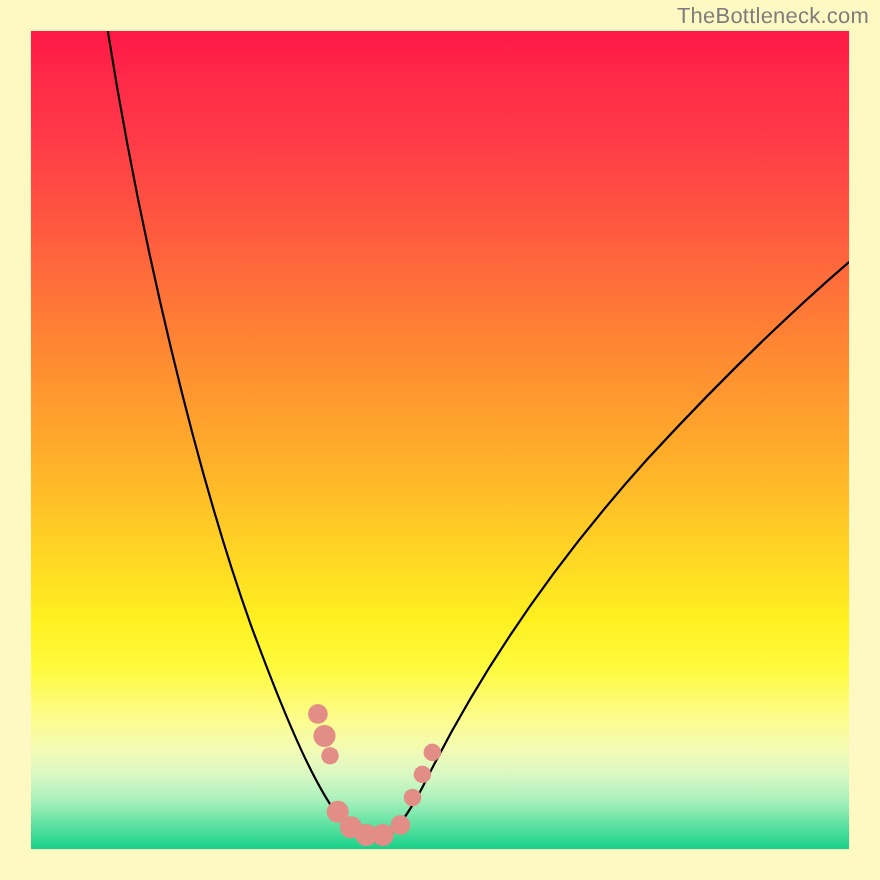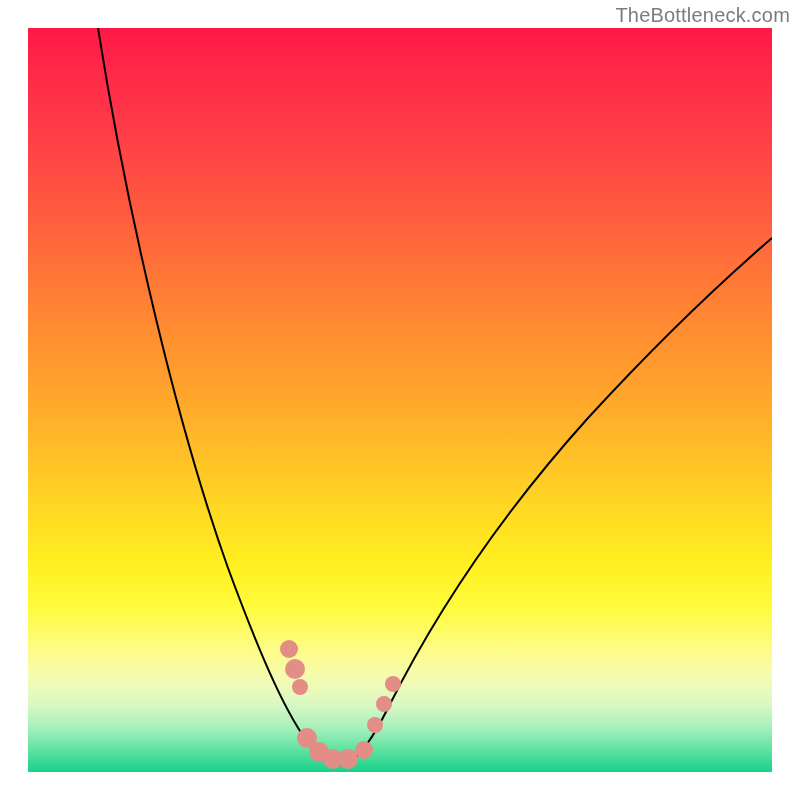--- a/index.html
+++ b/index.html
@@ -10,21 +10,21 @@
     background: #000;
     overflow: hidden;
     font-family: Arial, Helvetica, sans-serif;
   }
   .frame {
     position: absolute;
     top: 0;
     left: 0;
     width: 800px;
     height: 800px;
-    background: #ffffff;
+    background: #fef9c3;
   }
   .plot-area {
     position: absolute;
     top: 28px;
     left: 28px;
     width: 744px;
     height: 744px;
     overflow: hidden;
   }
   .gradient {

